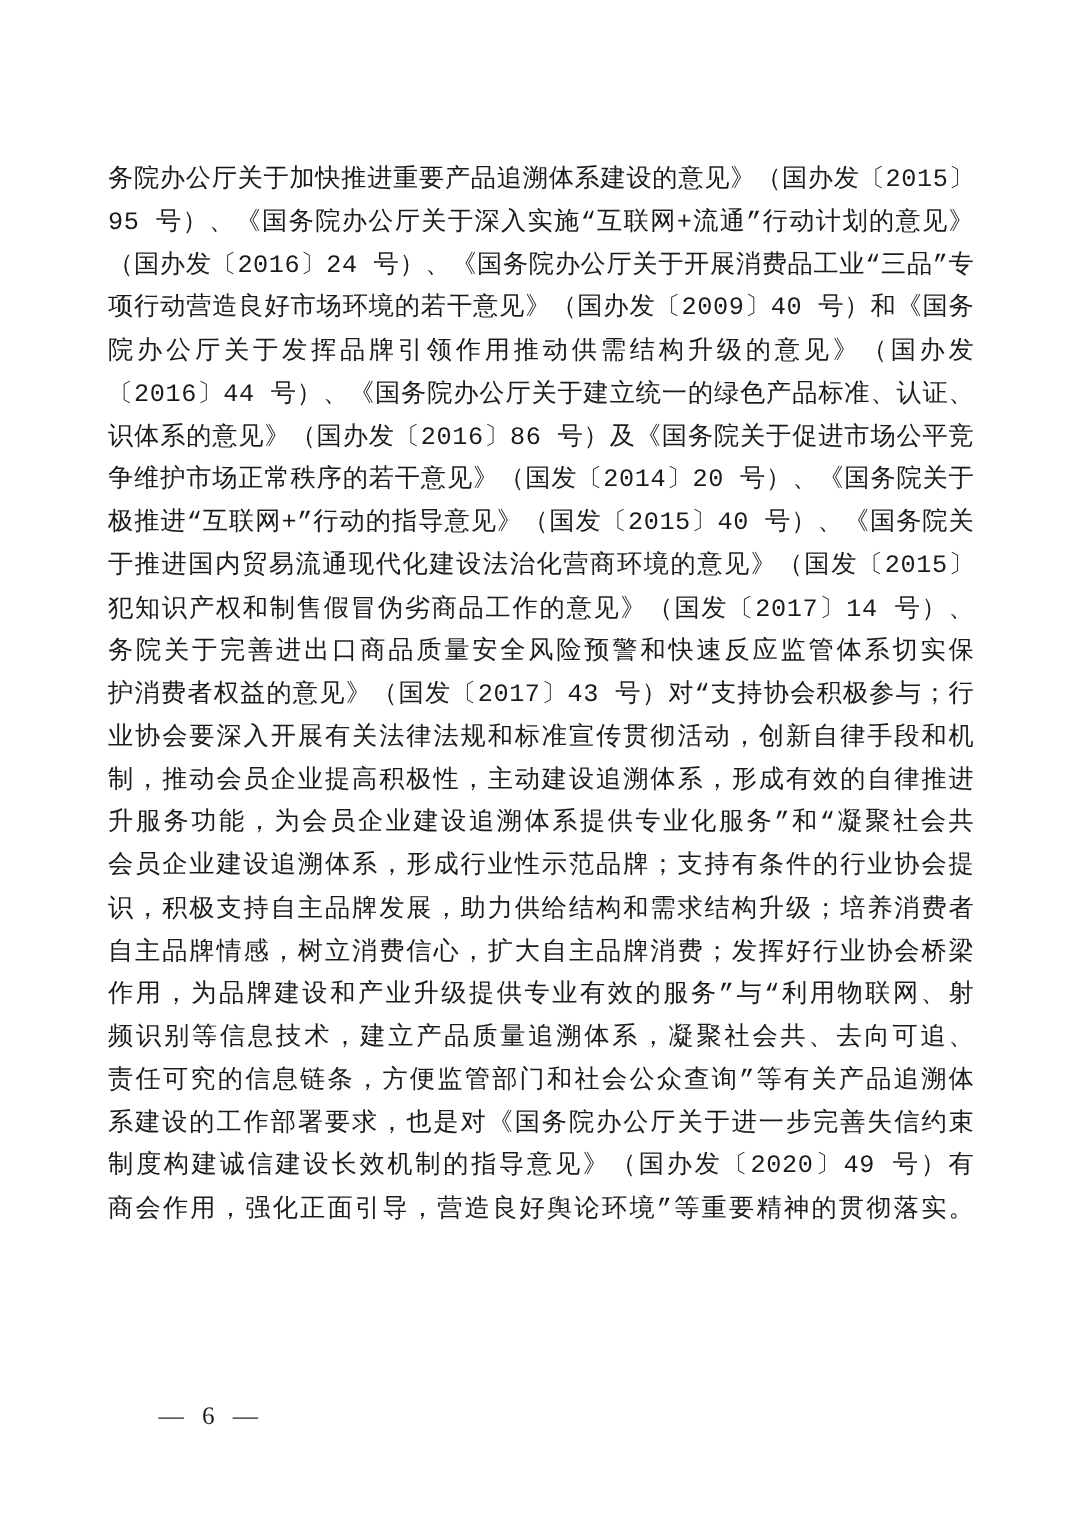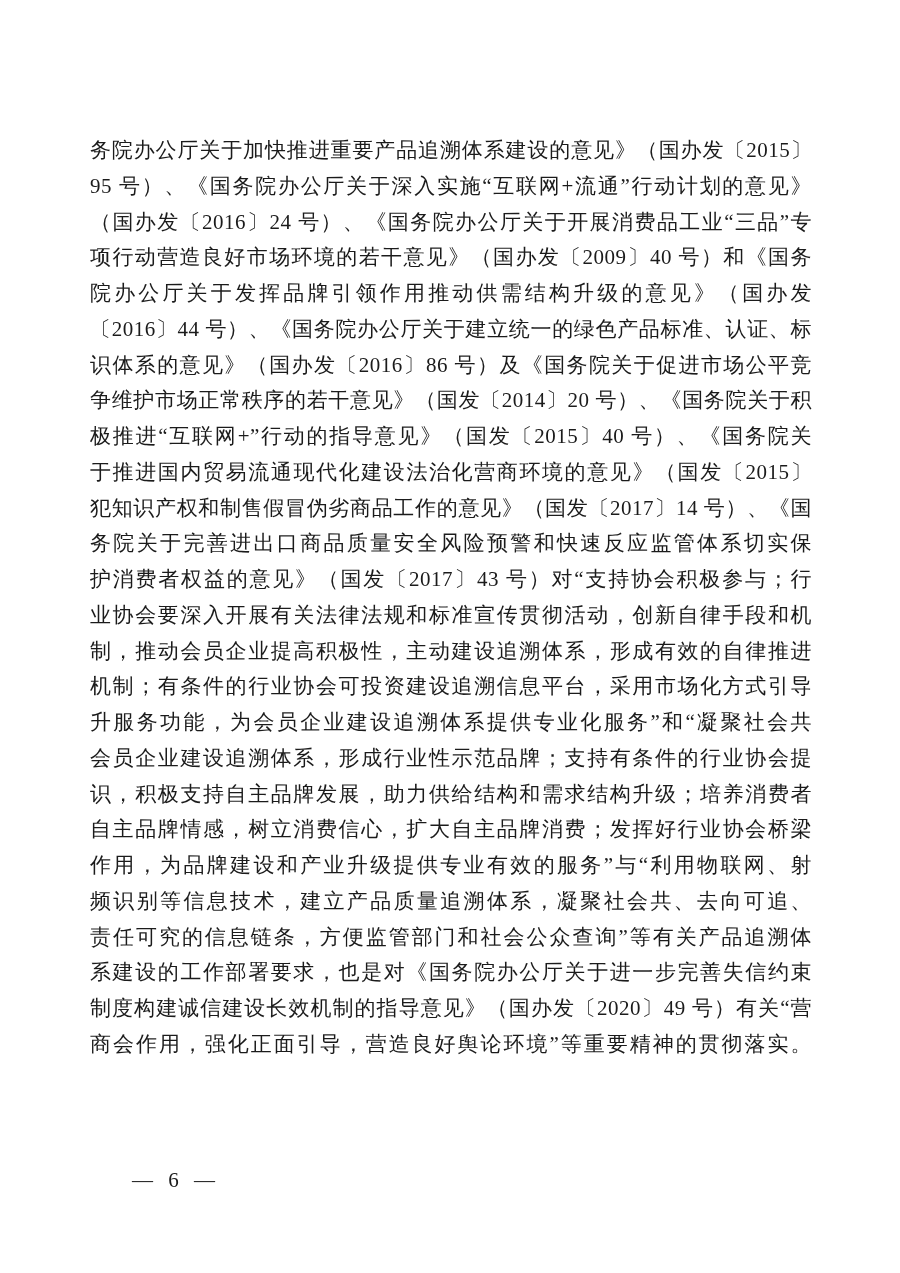--- a/index.html
+++ b/index.html
@@ -15,20 +15,21 @@
     background: #ffffff;
     color: #1b1b1b;
     font-family: "Liberation Serif", "DejaVu Serif", serif;
     overflow: hidden;
   }
   .text-block {
     position: absolute;
     left: 90px;
     top: 133px;
     width: 722px;
+    font-family: Liberation Mono, monospace;
   }
   .line {
     height: 35.75px;
     line-height: 35.75px;
     font-size: 21px;
     letter-spacing: 0.5px;
     text-align: justify;
     text-align-last: justify;
     -moz-text-align-last: justify;
     white-space: normal;
@@ -56,21 +57,20 @@
     <div class="line">〔2016〕44 号）、《国务院办公厅关于建立统一的绿色产品标准、认证、标</div>
     <div class="line">识体系的意见》（国办发〔2016〕86 号）及《国务院关于促进市场公平竞</div>
     <div class="line">争维护市场正常秩序的若干意见》（国发〔2014〕20 号）、《国务院关于积</div>
     <div class="line">极推进“互联网+”行动的指导意见》（国发〔2015〕40 号）、《国务院关</div>
     <div class="line">于推进国内贸易流通现代化建设法治化营商环境的意见》（国发〔2015〕</div>
     <div class="line">犯知识产权和制售假冒伪劣商品工作的意见》（国发〔2017〕14 号）、《国</div>
     <div class="line">务院关于完善进出口商品质量安全风险预警和快速反应监管体系切实保</div>
     <div class="line">护消费者权益的意见》（国发〔2017〕43 号）对“支持协会积极参与；行</div>
     <div class="line">业协会要深入开展有关法律法规和标准宣传贯彻活动，创新自律手段和机</div>
     <div class="line">制，推动会员企业提高积极性，主动建设追溯体系，形成有效的自律推进</div>
-    <div class="line">机制；有条件的行业协会可投资建设追溯信息平台，采用市场化方式引导</div>
     <div class="line">升服务功能，为会员企业建设追溯体系提供专业化服务”和“凝聚社会共</div>
     <div class="line">会员企业建设追溯体系，形成行业性示范品牌；支持有条件的行业协会提</div>
     <div class="line">识，积极支持自主品牌发展，助力供给结构和需求结构升级；培养消费者</div>
     <div class="line">自主品牌情感，树立消费信心，扩大自主品牌消费；发挥好行业协会桥梁</div>
     <div class="line">作用，为品牌建设和产业升级提供专业有效的服务”与“利用物联网、射</div>
     <div class="line">频识别等信息技术，建立产品质量追溯体系，凝聚社会共、去向可追、</div>
     <div class="line">责任可究的信息链条，方便监管部门和社会公众查询”等有关产品追溯体</div>
     <div class="line">系建设的工作部署要求，也是对《国务院办公厅关于进一步完善失信约束</div>
     <div class="line">制度构建诚信建设长效机制的指导意见》（国办发〔2020〕49 号）有关“营</div>
     <div class="line">商会作用，强化正面引导，营造良好舆论环境”等重要精神的贯彻落实。</div>

